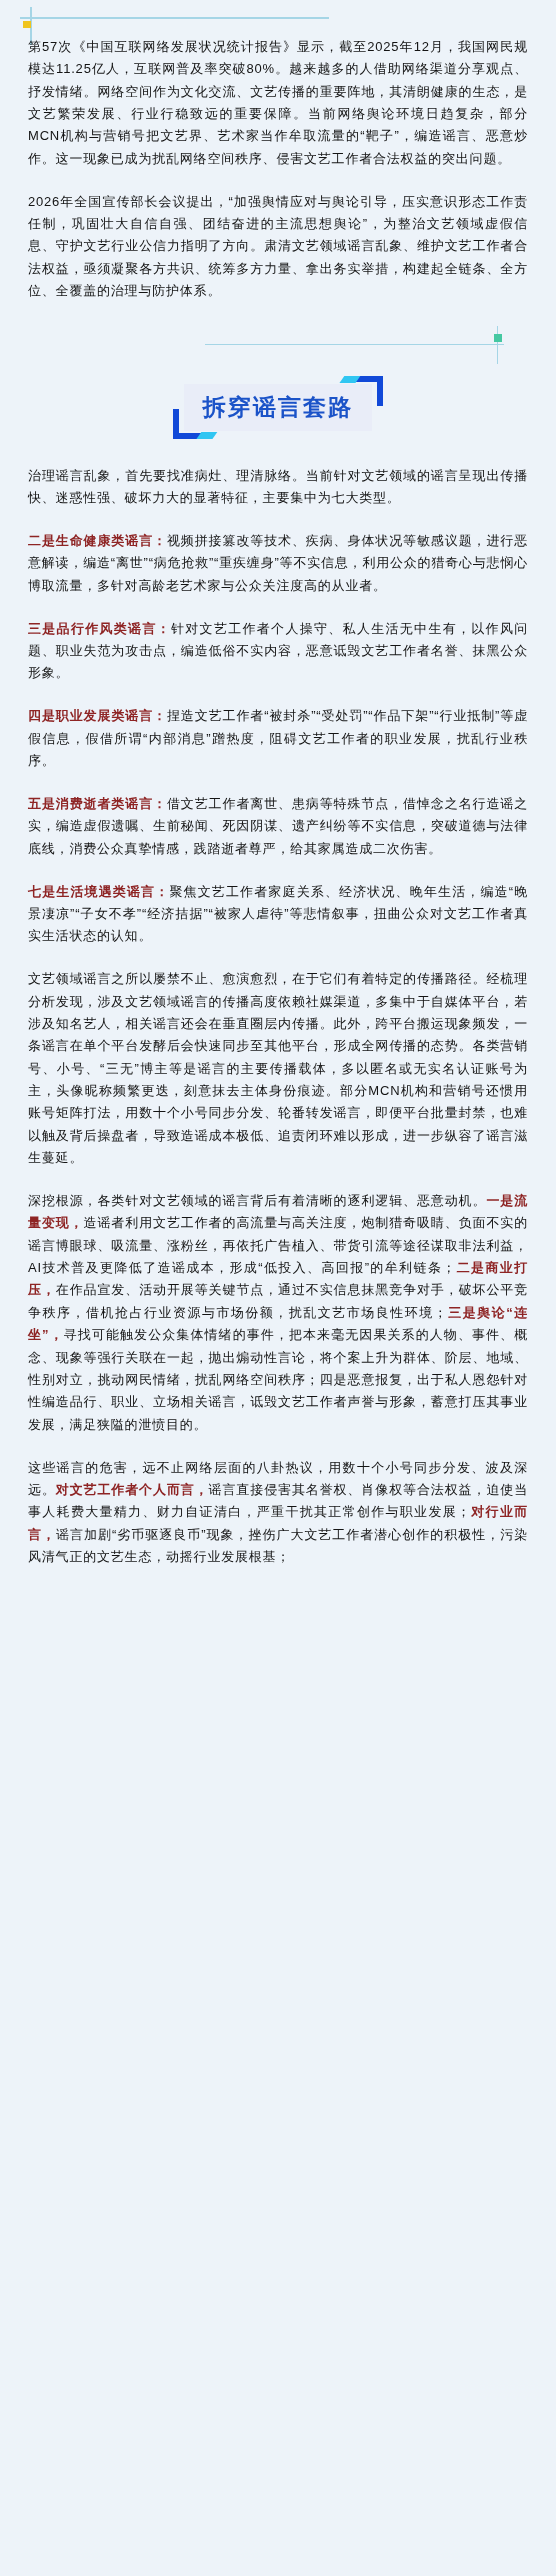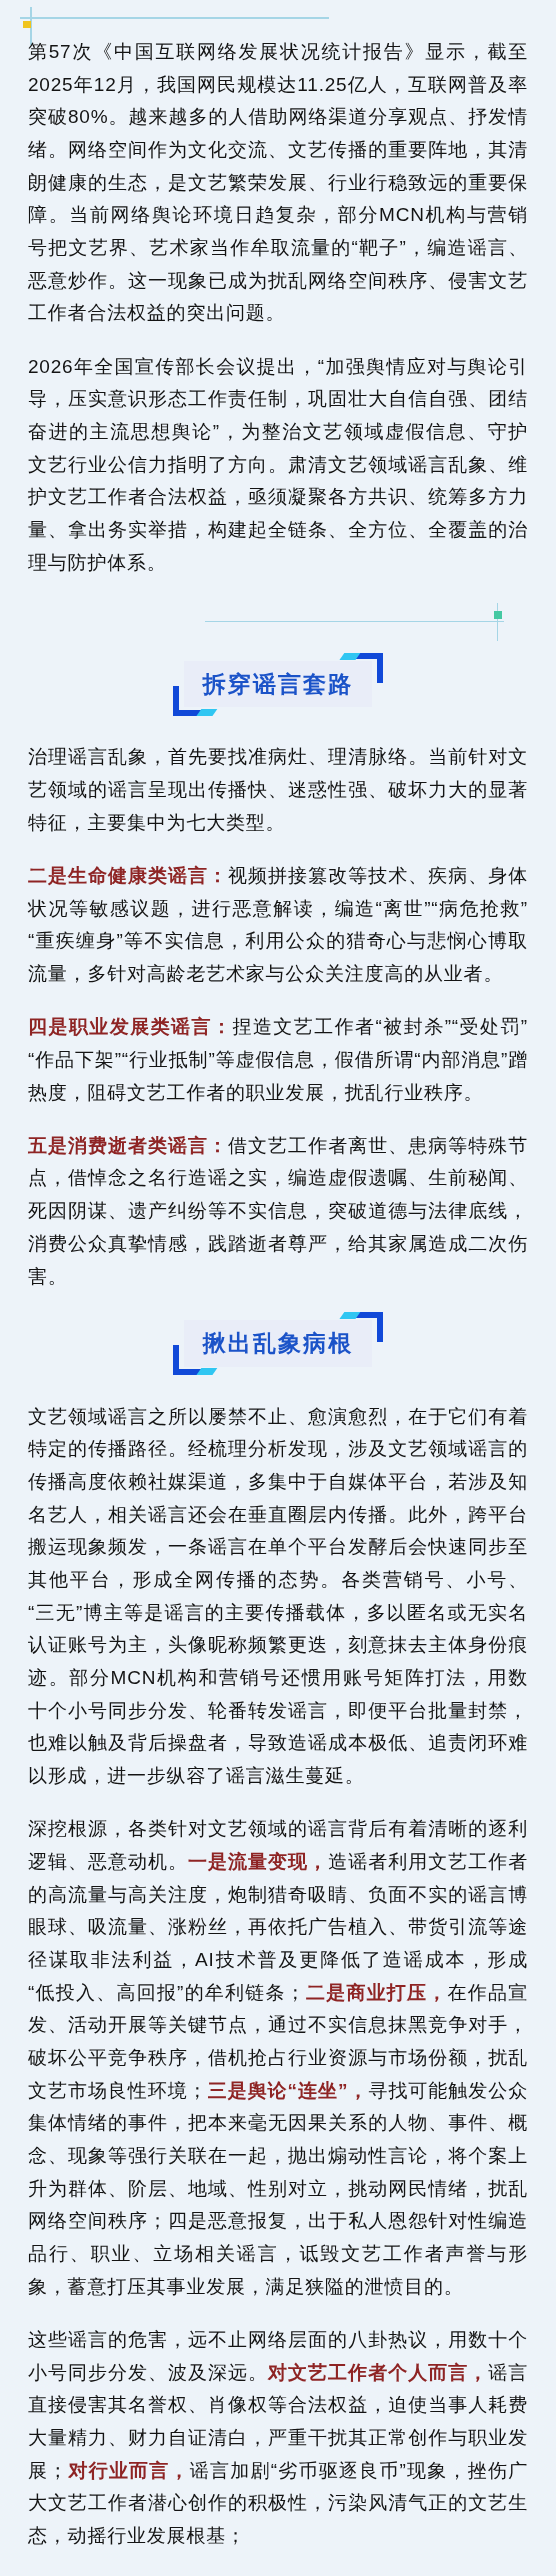--- a/index.html
+++ b/index.html
@@ -20,21 +20,21 @@
     background:var(--page-background);
     font-family:"Liberation Sans", sans-serif;
   }
   
   .top-deco .h{position:absolute;left:19.6px;top:17px;width:309px;height:1.5px;background:var(--line-blue);}
   .top-deco .v{position:absolute;left:30px;top:7.2px;width:1.5px;height:38px;background:var(--line-blue);}
   .top-deco .sq{position:absolute;left:23px;top:20.6px;width:7.7px;height:7.7px;background:var(--square-yellow);}
   
   .article{position:relative;padding:36px 28px 0 28px;}
   .para{
-    font-size:19px;line-height:1.72;letter-spacing:0.8px;
+    font-size:13px;line-height:1.72;letter-spacing:0.8px;
     color:var(--body-text-color);text-align:justify;
     margin:0 0 20.6px 0;font-weight:500;
   }
   .seg{white-space:pre-wrap;}
   .seg.red{color:var(--accent-red);font-weight:700;}
   
   .intro-divider{position:relative;height:34px;margin:0 0 12.4px 0;}
   .intro-divider .h{position:absolute;right:24px;top:20.6px;width:299px;height:1.5px;background:var(--line-blue);}
   .intro-divider .v{position:absolute;right:30px;top:3.1px;width:1.5px;height:38px;background:var(--line-blue);}
   .intro-divider .sq{position:absolute;right:26px;top:11.3px;width:7.7px;height:7.7px;background:var(--square-teal);}
@@ -70,22 +70,21 @@
     <div class="intro-divider">
       <span class="h"></span>
       <span class="v"></span>
       <span class="sq"></span>
     </div>
     <div class="section-heading-wrap">
       <div class="section-heading"><span class="bk-tr"></span><span class="bk-tr-c"></span><span class="bk-bl"></span><span class="bk-bl-c"></span><span class="heading-text">拆穿谣言套路</span></div>
     </div>
     <p class="para"><span class="seg">治理谣言乱象，首先要找准病灶、理清脉络。当前针对文艺领域的谣言呈现出传播快、迷惑性强、破坏力大的显著特征，主要集中为七大类型。</span></p>
     <p class="para"><span class="seg red">二是生命健康类谣言：</span><span class="seg">视频拼接篡改等技术、疾病、身体状况等敏感议题，进行恶意解读，编造“离世”“病危抢救”“重疾缠身”等不实信息，利用公众的猎奇心与悲悯心博取流量，多针对高龄老艺术家与公众关注度高的从业者。</span></p>
+    <p class="para"><span class="seg red">三是品行作风类谣言：</span><span class="seg">针对文艺工作者个人操守、私人生活无中生有，以作风问题、职业失范为攻击点，编造低俗不实内容，恶意诋毁文艺工作者名誉、抹黑公众形象。</span></p>
     <p class="para"><span class="seg red">四是职业发展类谣言：</span><span class="seg">捏造文艺工作者“被封杀”“受处罚”“作品下架”“行业抵制”等虚假信息，假借所谓“内部消息”蹭热度，阻碍文艺工作者的职业发展，扰乱行业秩序。</span></p>
     <p class="para"><span class="seg red">五是消费逝者类谣言：</span><span class="seg">借文艺工作者离世、患病等特殊节点，借悼念之名行造谣之实，编造虚假遗嘱、生前秘闻、死因阴谋、遗产纠纷等不实信息，突破道德与法律底线，消费公众真挚情感，践踏逝者尊严，给其家属造成二次伤害。</span></p>
-    <div class="section-heading-wrap">
-      <div class="section-heading"><span class="bk-tr"></span><span class="bk-tr-c"></span><span class="bk-bl"></span><span class="bk-bl-c"></span><span class="heading-text">揪出乱象病根</span></div>
-    </div>
+    <p class="para"><span class="seg red">七是生活境遇类谣言：</span><span class="seg">聚焦文艺工作者家庭关系、经济状况、晚年生活，编造“晚景凄凉”“子女不孝”“经济拮据”“被家人虐待”等悲情叙事，扭曲公众对文艺工作者真实生活状态的认知。</span></p>
     <p class="para"><span class="seg">文艺领域谣言之所以屡禁不止、愈演愈烈，在于它们有着特定的传播路径。经梳理分析发现，涉及文艺领域谣言的传播高度依赖社媒渠道，多集中于自媒体平台，若涉及知名艺人，相关谣言还会在垂直圈层内传播。此外，跨平台搬运现象频发，一条谣言在单个平台发酵后会快速同步至其他平台，形成全网传播的态势。各类营销号、小号、“三无”博主等是谣言的主要传播载体，多以匿名或无实名认证账号为主，头像昵称频繁更迭，刻意抹去主体身份痕迹。部分MCN机构和营销号还惯用账号矩阵打法，用数十个小号同步分发、轮番转发谣言，即便平台批量封禁，也难以触及背后操盘者，导致造谣成本极低、追责闭环难以形成，进一步纵容了谣言滋生蔓延。</span></p>
     <p class="para"><span class="seg">深挖根源，各类针对文艺领域的谣言背后有着清晰的逐利逻辑、恶意动机。</span><span class="seg red">一是流量变现，</span><span class="seg">造谣者利用文艺工作者的高流量与高关注度，炮制猎奇吸睛、负面不实的谣言博眼球、吸流量、涨粉丝，再依托广告植入、带货引流等途径谋取非法利益，AI技术普及更降低了造谣成本，形成“低投入、高回报”的牟利链条；</span><span class="seg red">二是商业打压，</span><span class="seg">在作品宣发、活动开展等关键节点，通过不实信息抹黑竞争对手，破坏公平竞争秩序，借机抢占行业资源与市场份额，扰乱文艺市场良性环境；</span><span class="seg red">三是舆论“连坐”，</span><span class="seg">寻找可能触发公众集体情绪的事件，把本来毫无因果关系的人物、事件、概念、现象等强行关联在一起，抛出煽动性言论，将个案上升为群体、阶层、地域、性别对立，挑动网民情绪，扰乱网络空间秩序；四是恶意报复，出于私人恩怨针对性编造品行、职业、立场相关谣言，诋毁文艺工作者声誉与形象，蓄意打压其事业发展，满足狭隘的泄愤目的。</span></p>
     <p class="para"><span class="seg">这些谣言的危害，远不止网络层面的八卦热议，用数十个小号同步分发、波及深远。</span><span class="seg red">对文艺工作者个人而言，</span><span class="seg">谣言直接侵害其名誉权、肖像权等合法权益，迫使当事人耗费大量精力、财力自证清白，严重干扰其正常创作与职业发展；</span><span class="seg red">对行业而言，</span><span class="seg">谣言加剧“劣币驱逐良币”现象，挫伤广大文艺工作者潜心创作的积极性，污染风清气正的文艺生态，动摇行业发展根基；</span></p>
   </div>
 
 
 </body></html>

